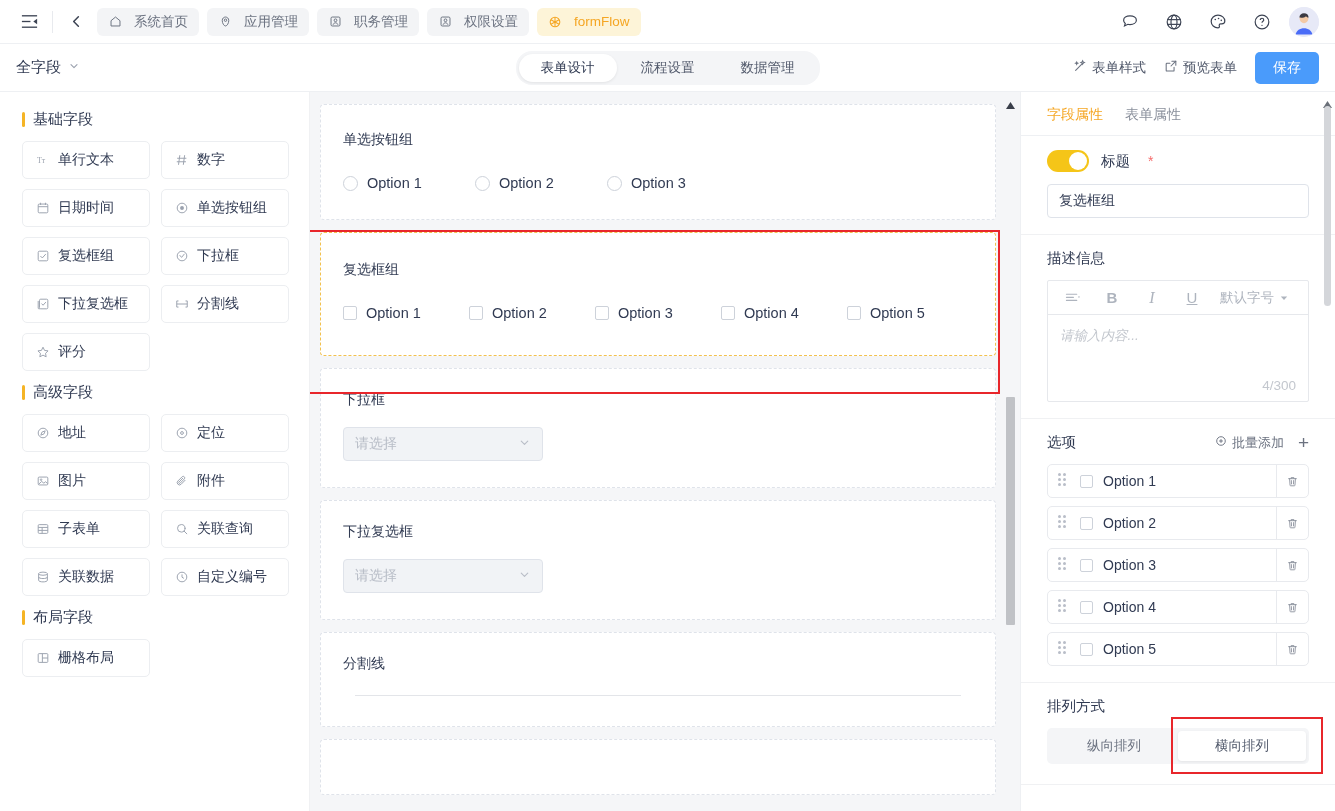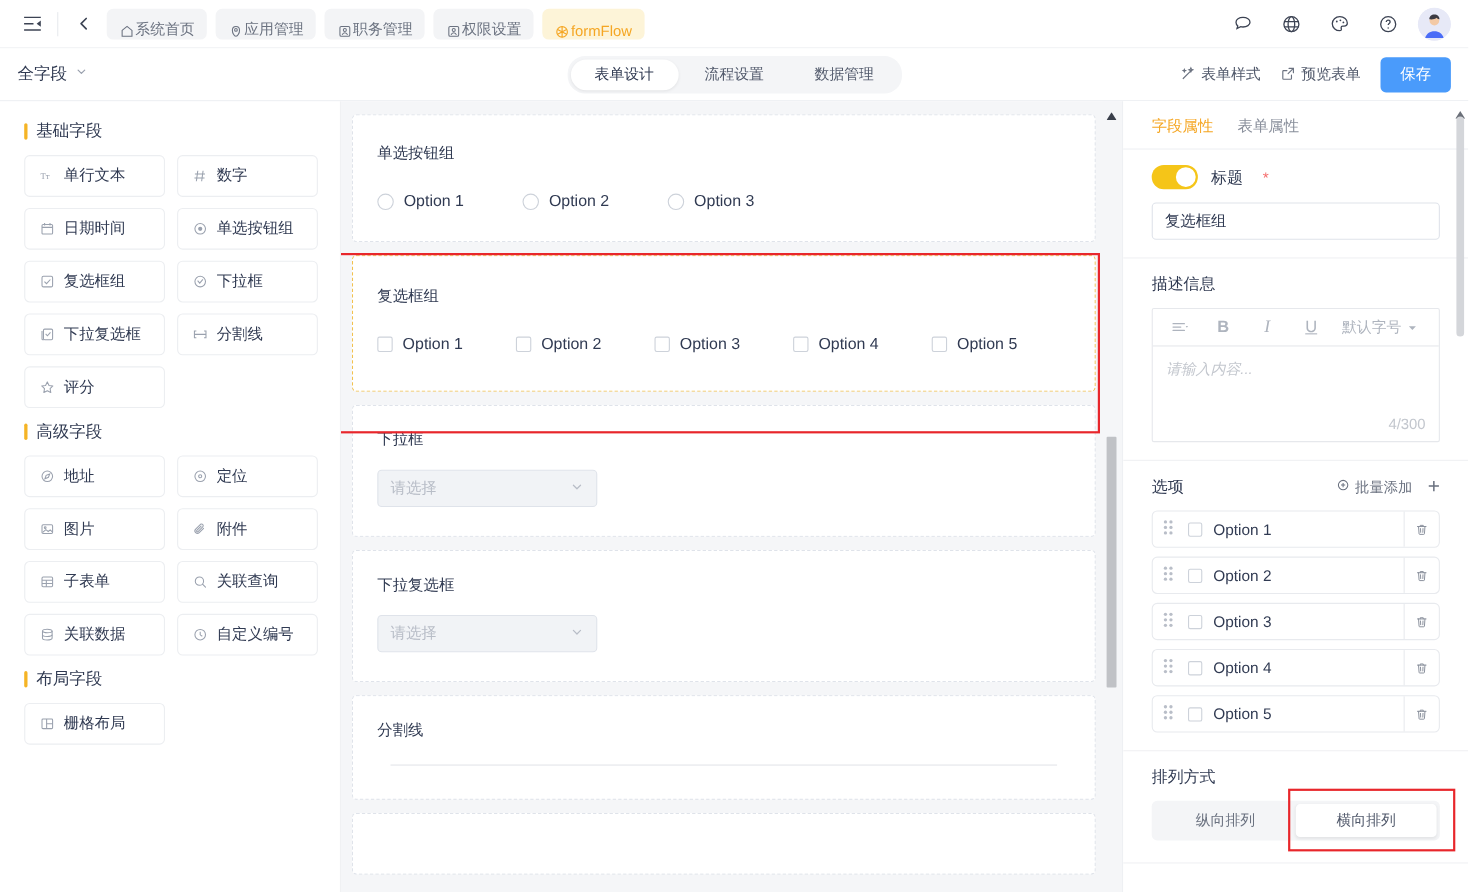--- a/index.html
+++ b/index.html
@@ -15,21 +15,21 @@
   .topbar {
     height: 44px; min-height: 44px; background: #fff;
     display: flex; align-items: center; padding: 0 16px;
     border-bottom: 1px solid #eef0f3;
   }
   .collapse-icon { width: 26px; height: 26px; display:flex; align-items:center; justify-content:center; color:#3c4353; cursor:pointer;}
   .topbar-divider { width:1px; height:22px; background:#e8eaee; margin:0 12px 0 10px; }
   .back-arrow { width:22px; height:26px; display:flex; align-items:center; justify-content:center; color:#3c4353; cursor:pointer;}
   .nav-tabs { display:flex; align-items:center; gap:8px; margin-left:10px; }
   .nav-tab {
-    height: 28px; display:flex; align-items:flex-end; gap:1px;
+    height: 28px; display:flex; align-items:center; gap:12px;
     padding: 0 11px; border-radius: 6px; background:#f3f4f6; color:#6b7280;
     font-size: 13.5px; cursor:pointer; white-space:nowrap;
   }
   .nav-tab.active { background:#fdf4d8; color:#f5a623; }
   .nav-tab .nav-ico { display:flex; align-items:center; justify-content:center; width:14px; height:14px; }
   .topbar-spacer { flex:1; }
   .top-icons { display:flex; align-items:center; gap:22px; margin-right: 16px; }
   .top-icon { width:22px; height:22px; color:#3c4353; cursor:pointer; display:flex; align-items:center; justify-content:center; }
   .avatar {
     width:30px; height:30px; border-radius:50%; background:#e8eaf6;
@@ -44,21 +44,21 @@
   .field-select { display:flex; align-items:flex-start; gap:7px; color:#303a52; font-size:15px; cursor:pointer; }
   .seg-wrap {
     position:absolute; left:50%; transform:translateX(-50%);
     background:#f4f5f7; border-radius:16px; padding:3px; display:flex; gap:2px;
   }
   .seg {
     padding: 5px 22px; border-radius:14px; font-size:13.5px; color:#51596b; cursor:pointer; white-space:nowrap;
   }
   .seg.active { background:#fff; color:#303a52; box-shadow:0 1px 3px rgba(0,0,0,.08); }
   .subbar-right { margin-left:auto; display:flex; align-items:center; gap:18px; }
-  .tool-link { display:flex; align-items:flex-end; gap:5px; font-size:13.5px; color:#51596b; cursor:pointer; white-space:nowrap;}
+  .tool-link { display:flex; align-items:center; gap:5px; font-size:13.5px; color:#51596b; cursor:pointer; white-space:nowrap;}
   .btn-save {
     background:#4a9bfb; color:#fff; border:none; border-radius:5px;
     padding:0 18px; height:32px; font-size:14px; cursor:pointer;
     font-family:"Liberation Sans", sans-serif;
   }
 
   
   .body-row { flex:1; display:flex; min-height:0; background:#fff; }
 
   

